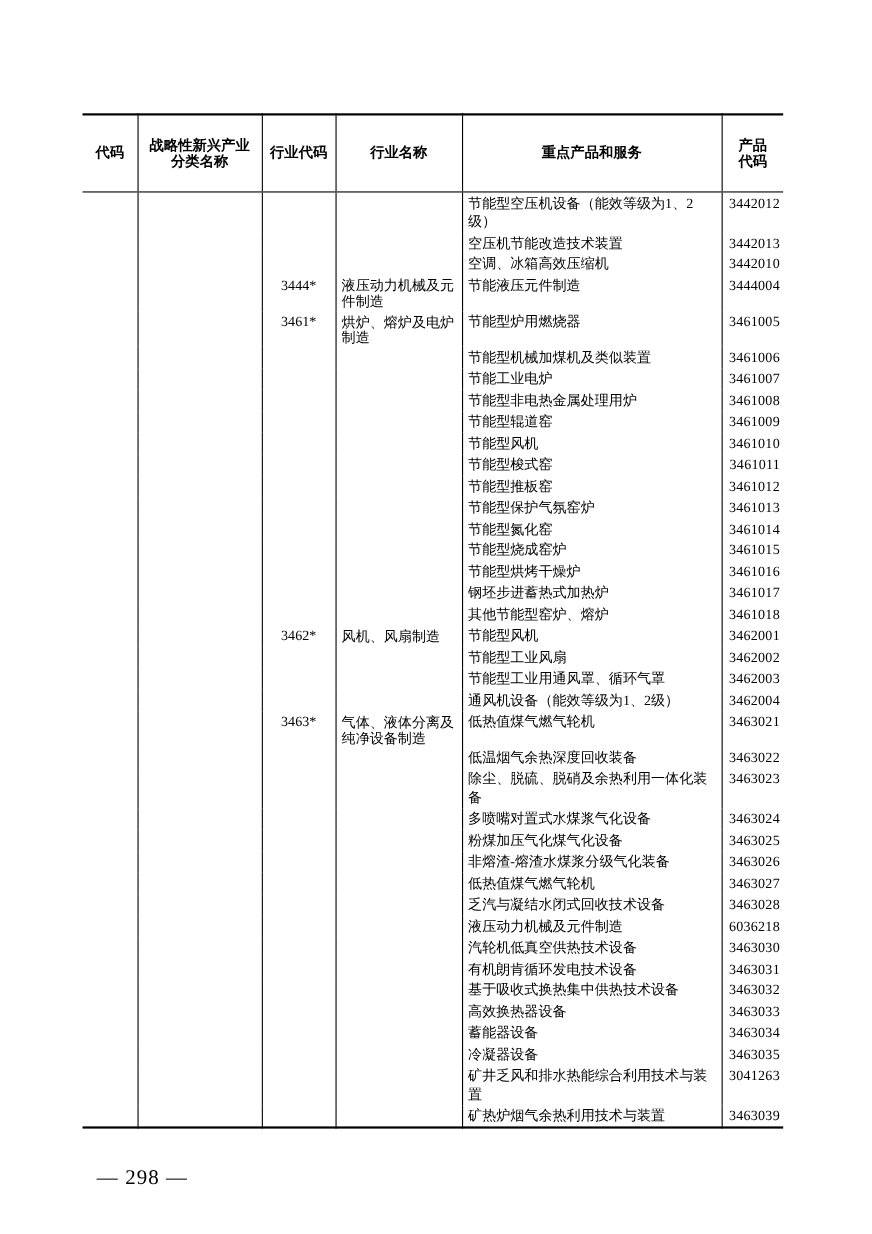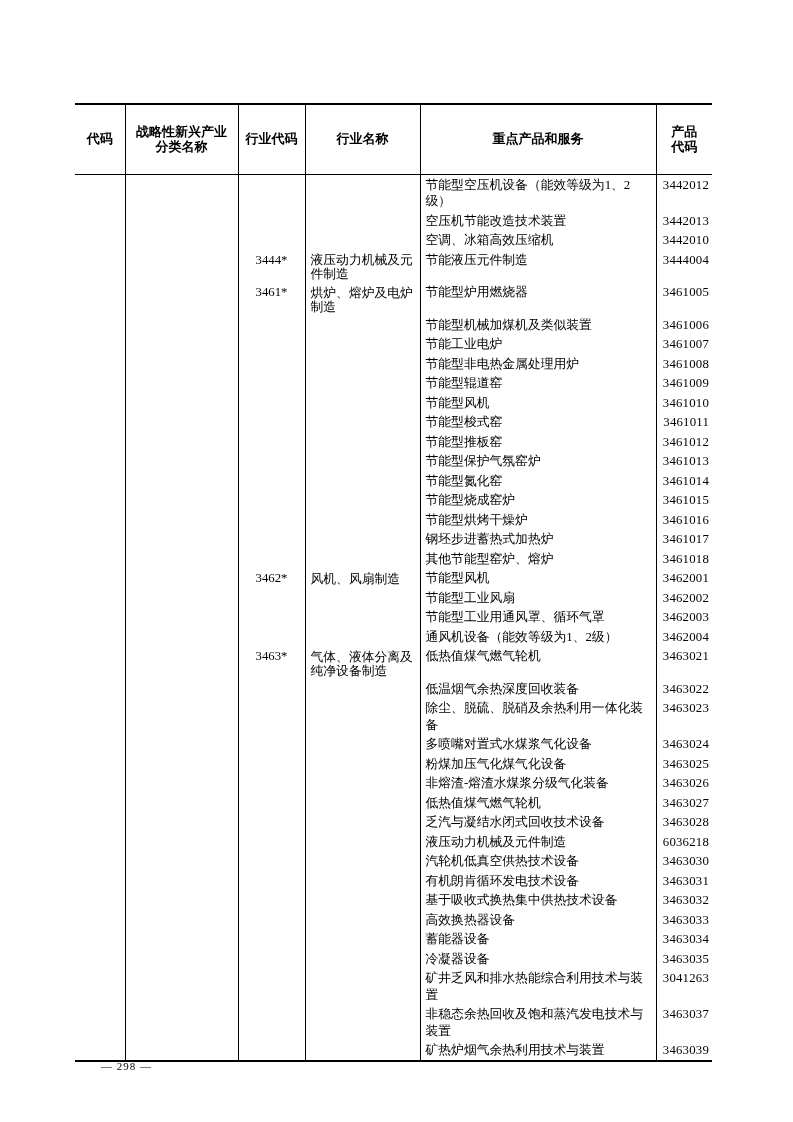--- a/index.html
+++ b/index.html
@@ -47,22 +47,22 @@
   }
   .main-table td.code-cell,
   .main-table td.category-cell,
   .main-table td.industry-code-cell { text-align: center; padding-left: 1px; padding-right: 1px; }
   .main-table td.industry-name-cell { line-height: 14px; padding-top: 3px; }
   .main-table td.product-cell { padding-right: 2px; }
   .main-table td.product-code-cell { padding-left: 6px; letter-spacing: 0.2px; text-align: right; }
 
   .footer {
     position: absolute;
-    left: 101px; top: 1060px;
-    font-size: 11px;
+    left: 88px; top: 1060px;
+    font-size: 19px;
     letter-spacing: 1px;
   }
 </style>
 </head>
 <body>
 
 <div class="page">
 
   <table class="main-table">
     <colgroup>
@@ -388,28 +388,20 @@
           <td class="industry-code-cell"></td>
           <td class="industry-name-cell"></td>
           <td class="product-cell">矿井乏风和排水热能综合利用技术与装置</td>
           <td class="product-code-cell">3041263</td>
         </tr>
         <tr>
           <td class="code-cell"></td>
           <td class="category-cell"></td>
           <td class="industry-code-cell"></td>
           <td class="industry-name-cell"></td>
-          <td class="product-cell">非稳态余热回收及饱和蒸汽发电技术与装置</td>
-          <td class="product-code-cell">3463037</td>
-        </tr>
-        <tr>
-          <td class="code-cell"></td>
-          <td class="category-cell"></td>
-          <td class="industry-code-cell"></td>
-          <td class="industry-name-cell"></td>
           <td class="product-cell">矿热炉烟气余热利用技术与装置</td>
           <td class="product-code-cell">3463039</td>
         </tr>
       </tbody>
   </table>
 
   <div class="footer">— 298 —</div>
 
 </div>
 

